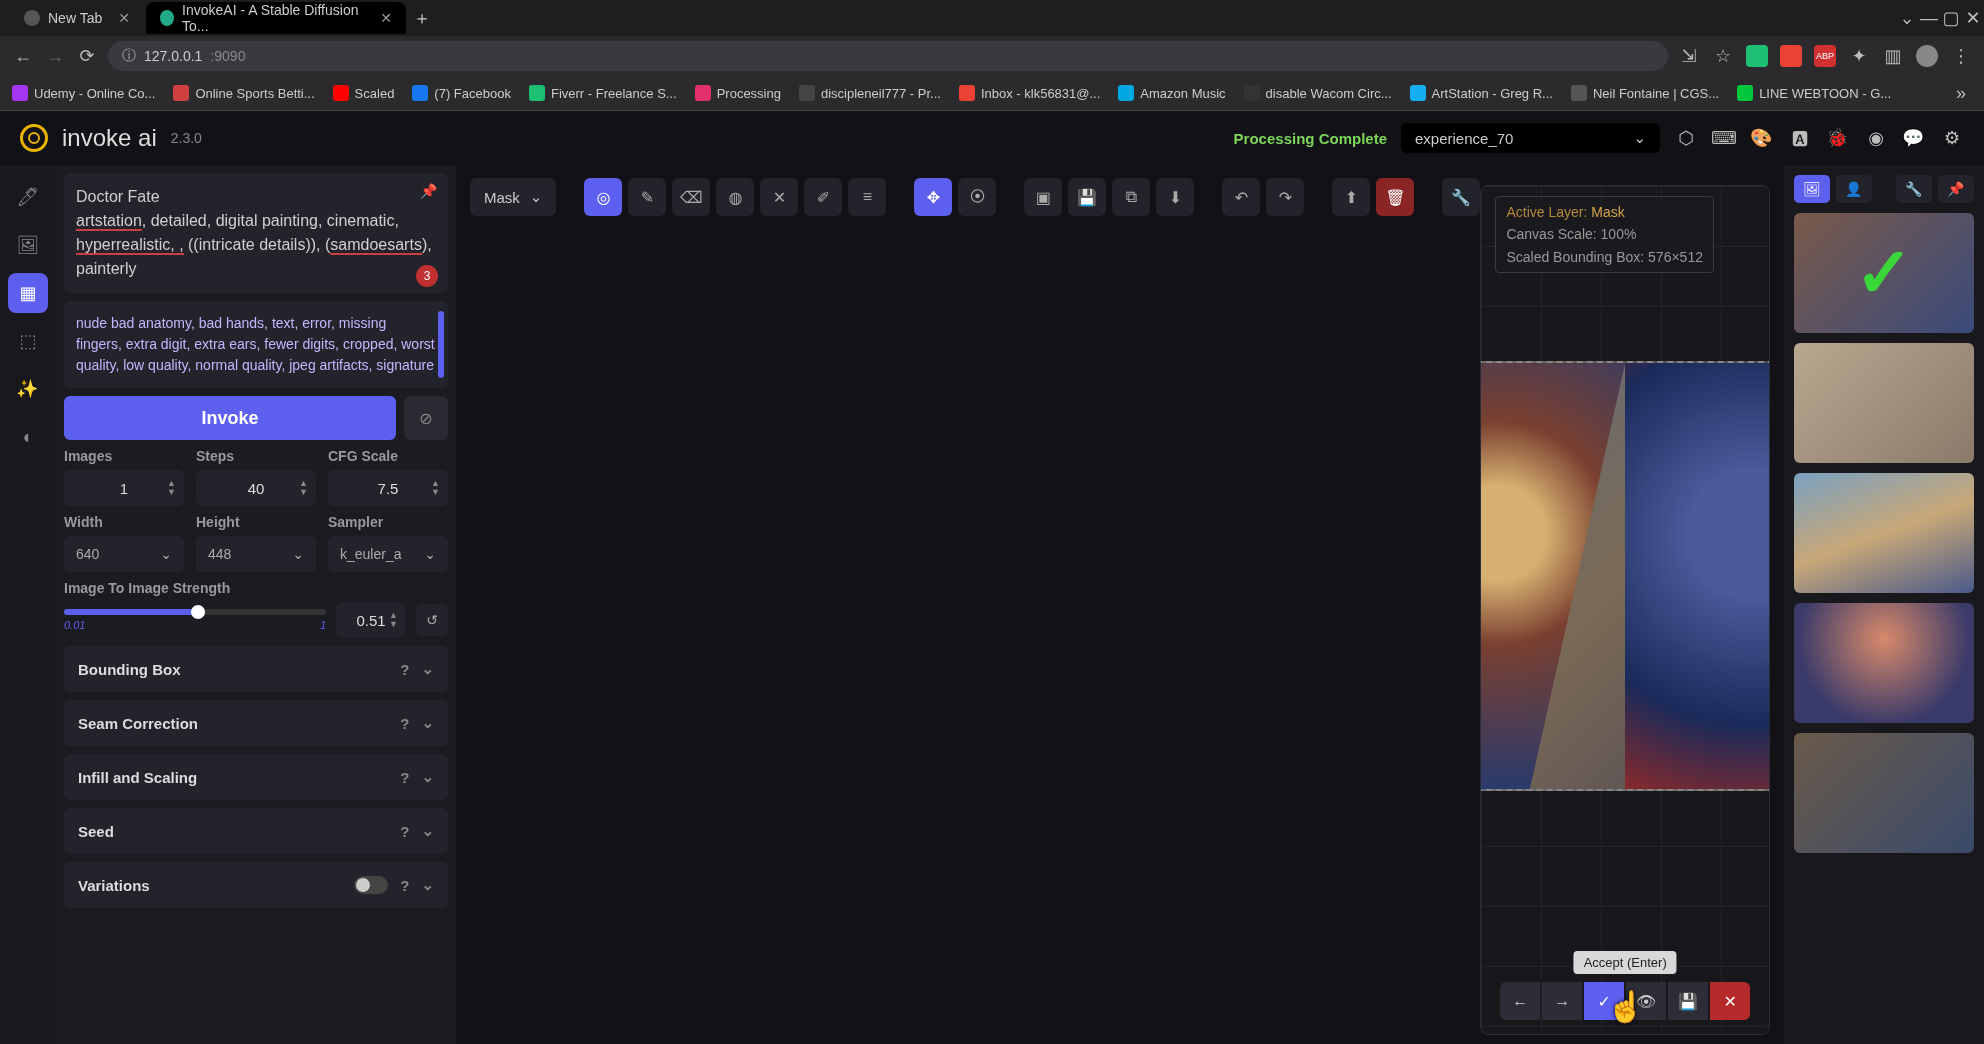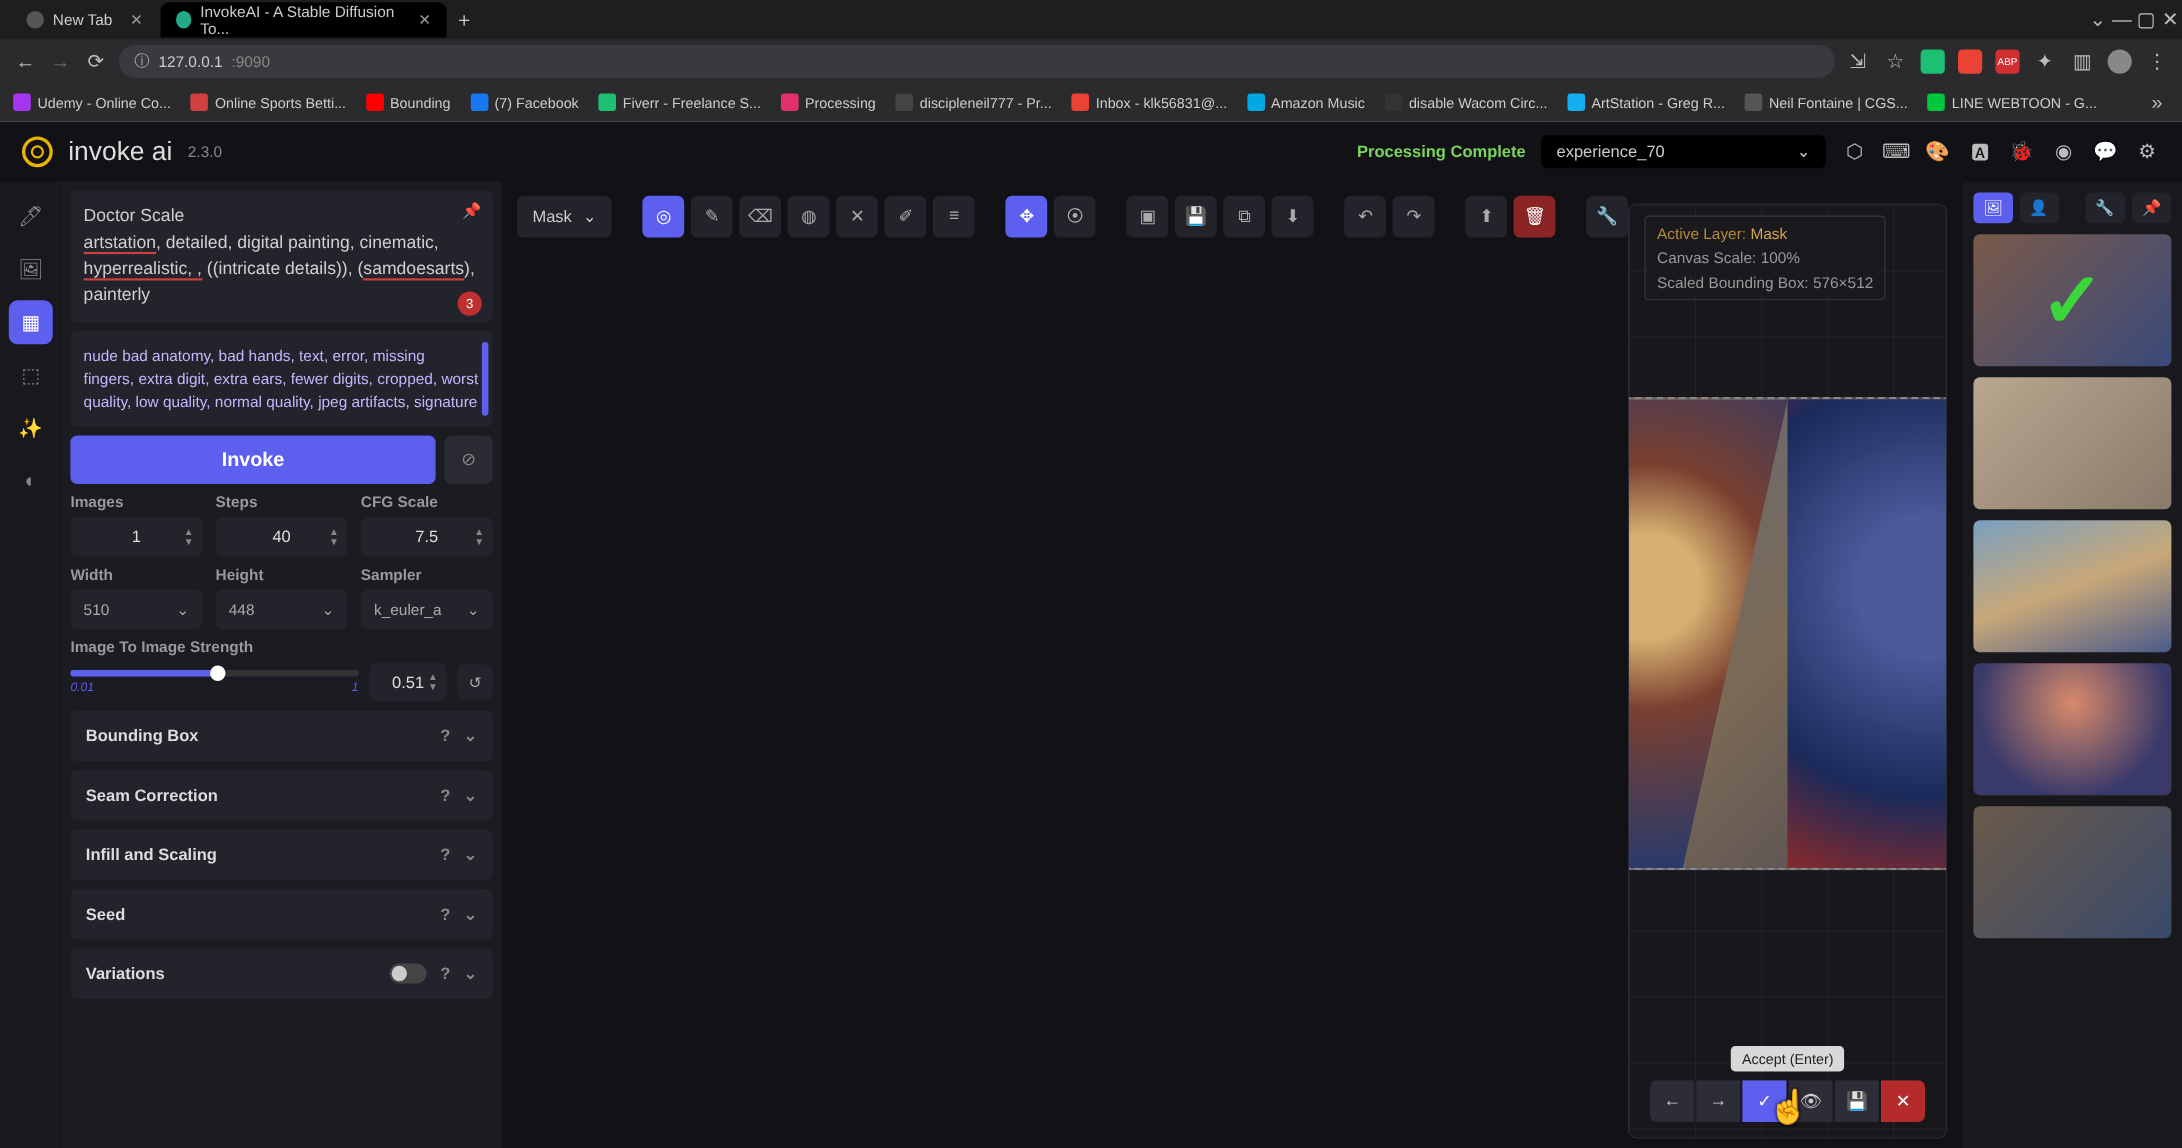--- a/index.html
+++ b/index.html
@@ -154,21 +154,21 @@
     <div class="bk">
         <span class="bk-ic" style="background:#a435f0"></span>
         <span>Udemy - Online Co...</span>
       </div>
     <div class="bk">
         <span class="bk-ic" style="background:#d04040"></span>
         <span>Online Sports Betti...</span>
       </div>
     <div class="bk">
         <span class="bk-ic" style="background:#ff0000"></span>
-        <span>Bounding</span>
+        <span>Scaled</span>
       </div>
     <div class="bk">
         <span class="bk-ic" style="background:#1877f2"></span>
         <span>(7) Facebook</span>
       </div>
     <div class="bk">
         <span class="bk-ic" style="background:#1dbf73"></span>
         <span>Fiverr - Freelance S...</span>
       </div>
     <div class="bk">
@@ -235,21 +235,21 @@
       <div class="rail-btn">🖼</div>
       <div class="rail-btn active">▦</div>
       <div class="rail-btn">⬚</div>
       <div class="rail-btn">✨</div>
       <div class="rail-btn">◐</div>
     </div>
 
     <div class="sidebar">
       <div class="prompt-box">
         <span class="pin">📌</span>
-        <div>Doctor Scale</div>
+        <div>Doctor Fate</div>
         <span class="underline-red">artstation</span><span>, detailed, digital painting, cinematic, </span><span class="underline-red">hyperrealistic, ,</span><span> ((intricate details)), (</span><span class="underline-red">samdoesarts</span><span>), painterly</span>
         <div class="badge-red">3</div>
       </div>
       <div class="prompt-box neg">
         <span>nude bad anatomy, bad hands, text, error, missing fingers, extra digit, extra ears, fewer digits, cropped, worst quality, low quality, normal quality, jpeg artifacts, signature</span>
         <div style="position:absolute;right:4px;top:10px;bottom:10px;width:6px;background:#5d5fef;border-radius:3px"></div>
       </div>
 
       <div class="invoke-row">
         <div class="invoke-btn">Invoke</div>
@@ -277,21 +277,21 @@
               <span>7.5</span>
               <span class="spinners">▲<br>▼</span>
             </div>
         </div>
       </div>
 
       <div class="param-row">
         <div class="param">
           <div class="param-label">Width</div>
           <div class="sel-input">
-              <span>510</span>
+              <span>640</span>
               <span>⌄</span>
             </div>
         </div>
         <div class="param">
           <div class="param-label">Height</div>
           <div class="sel-input">
               <span>448</span>
               <span>⌄</span>
             </div>
         </div>

